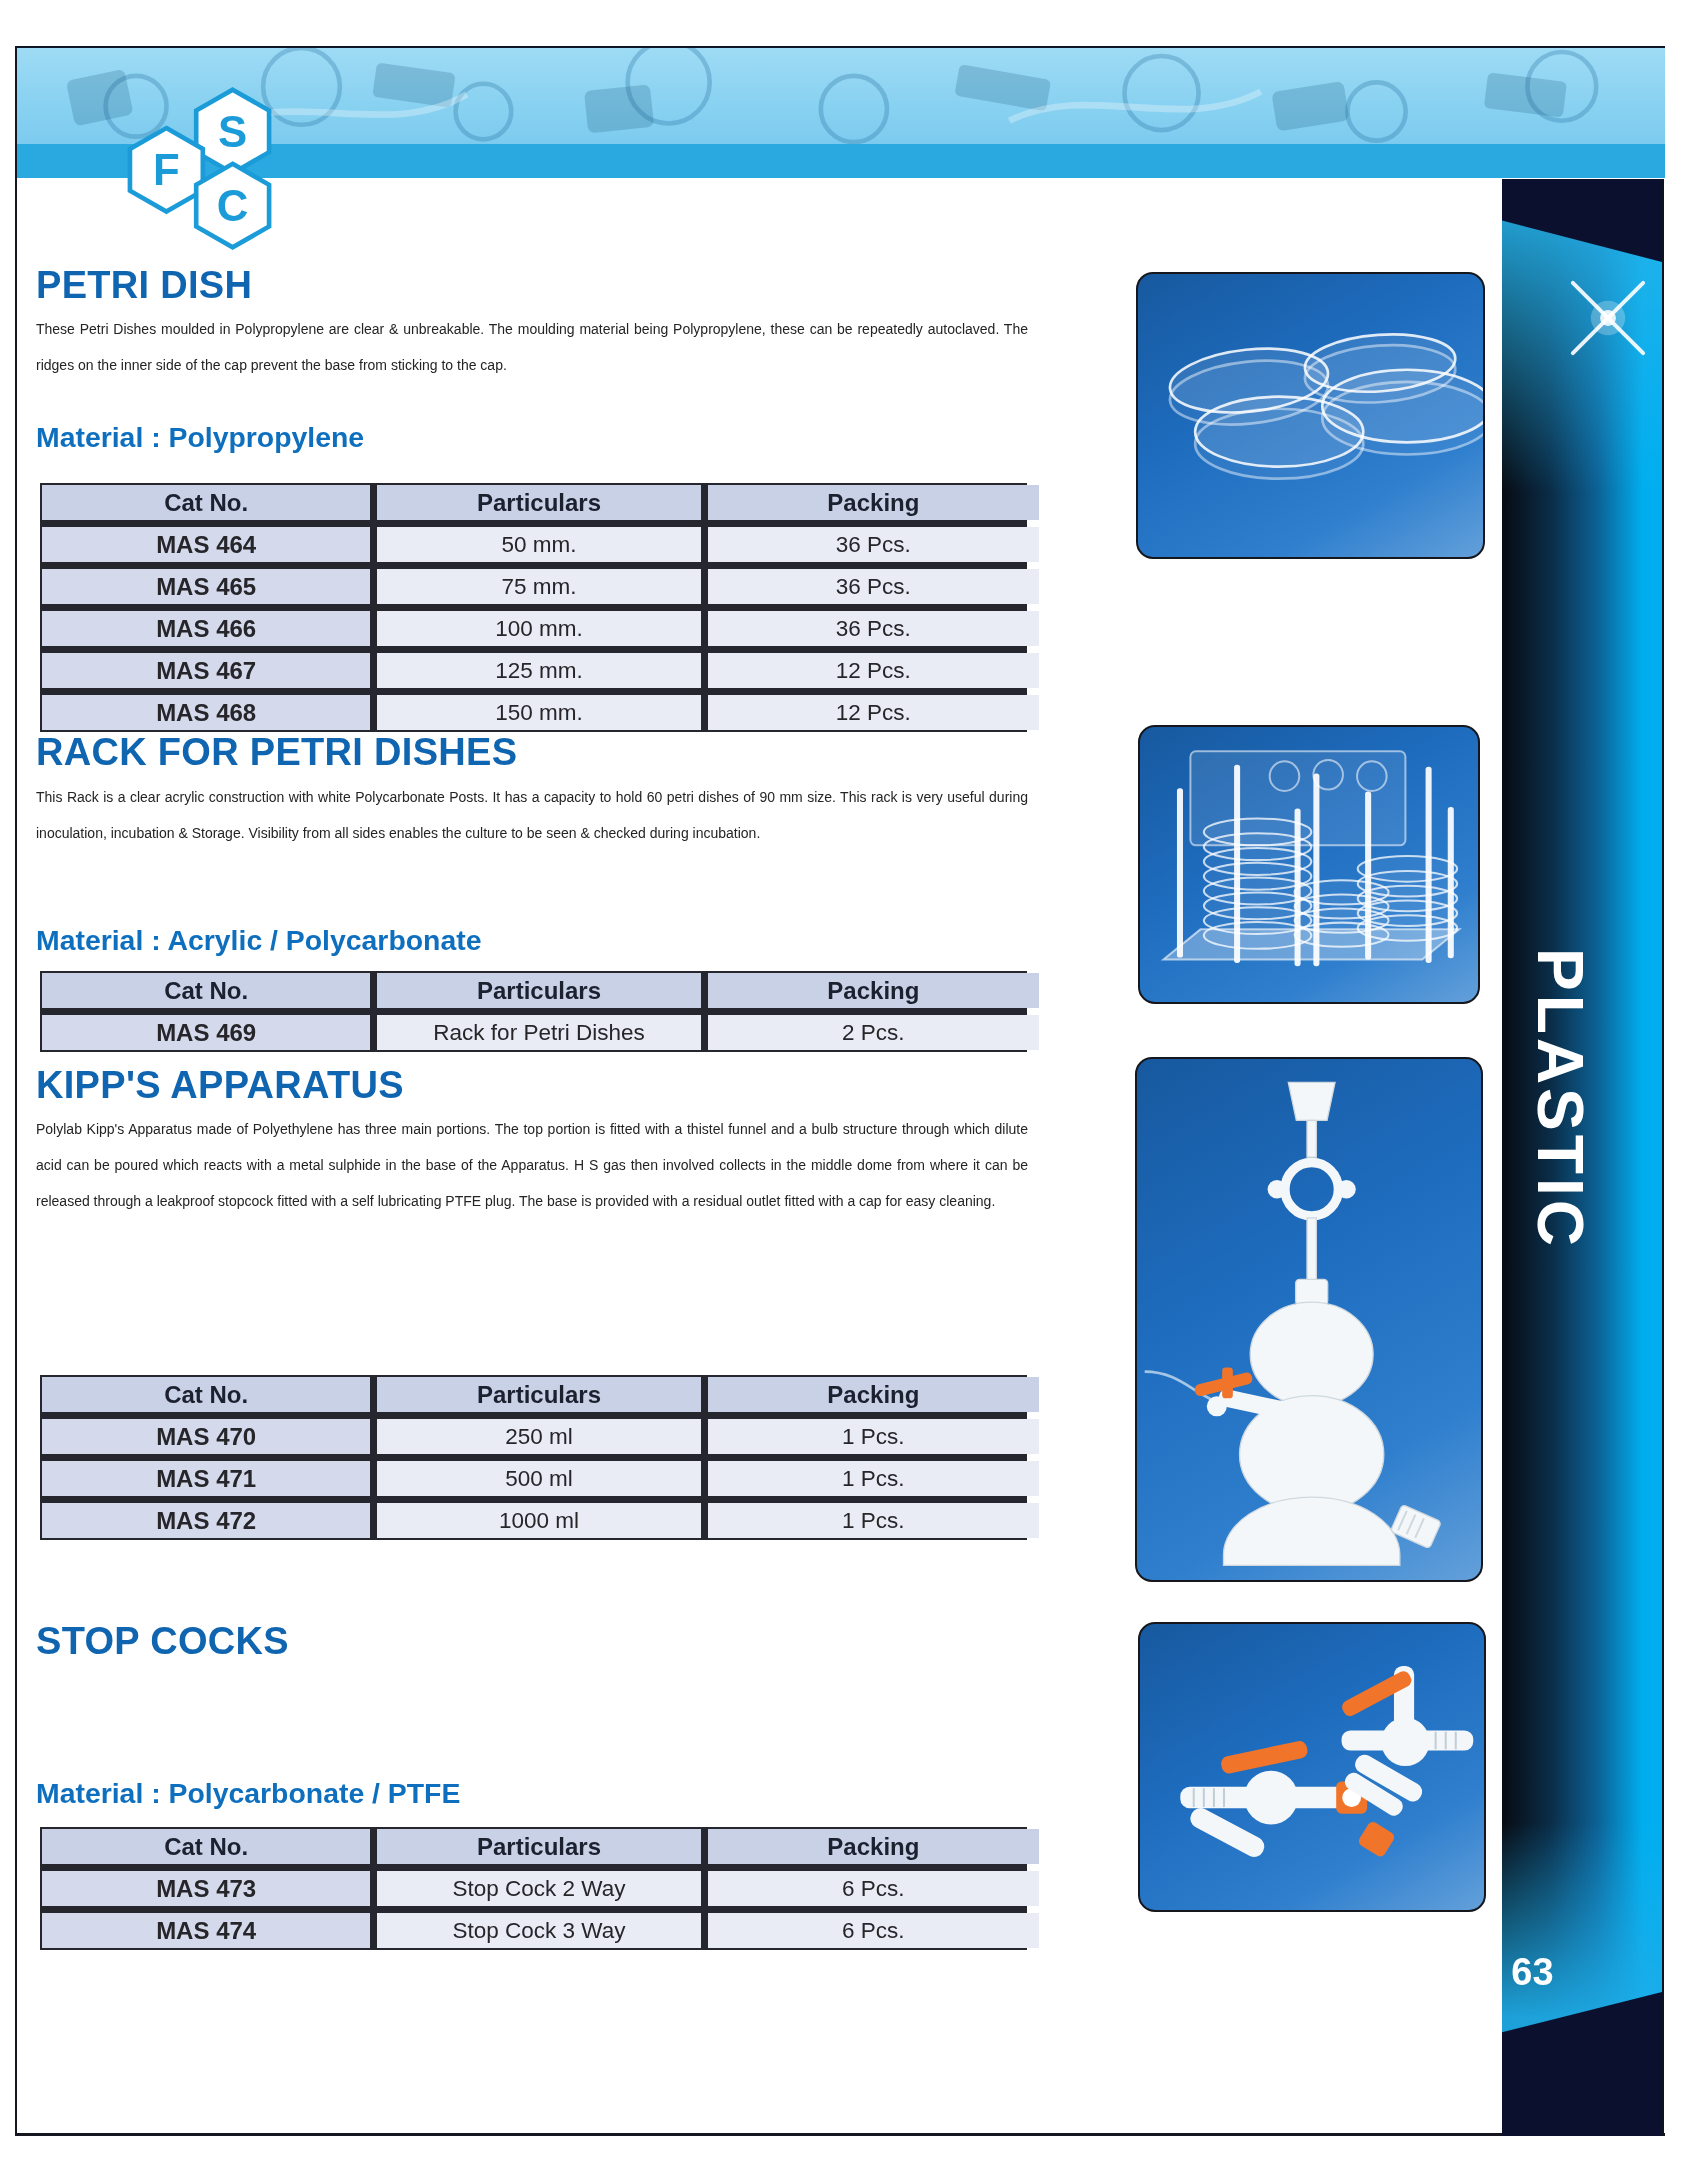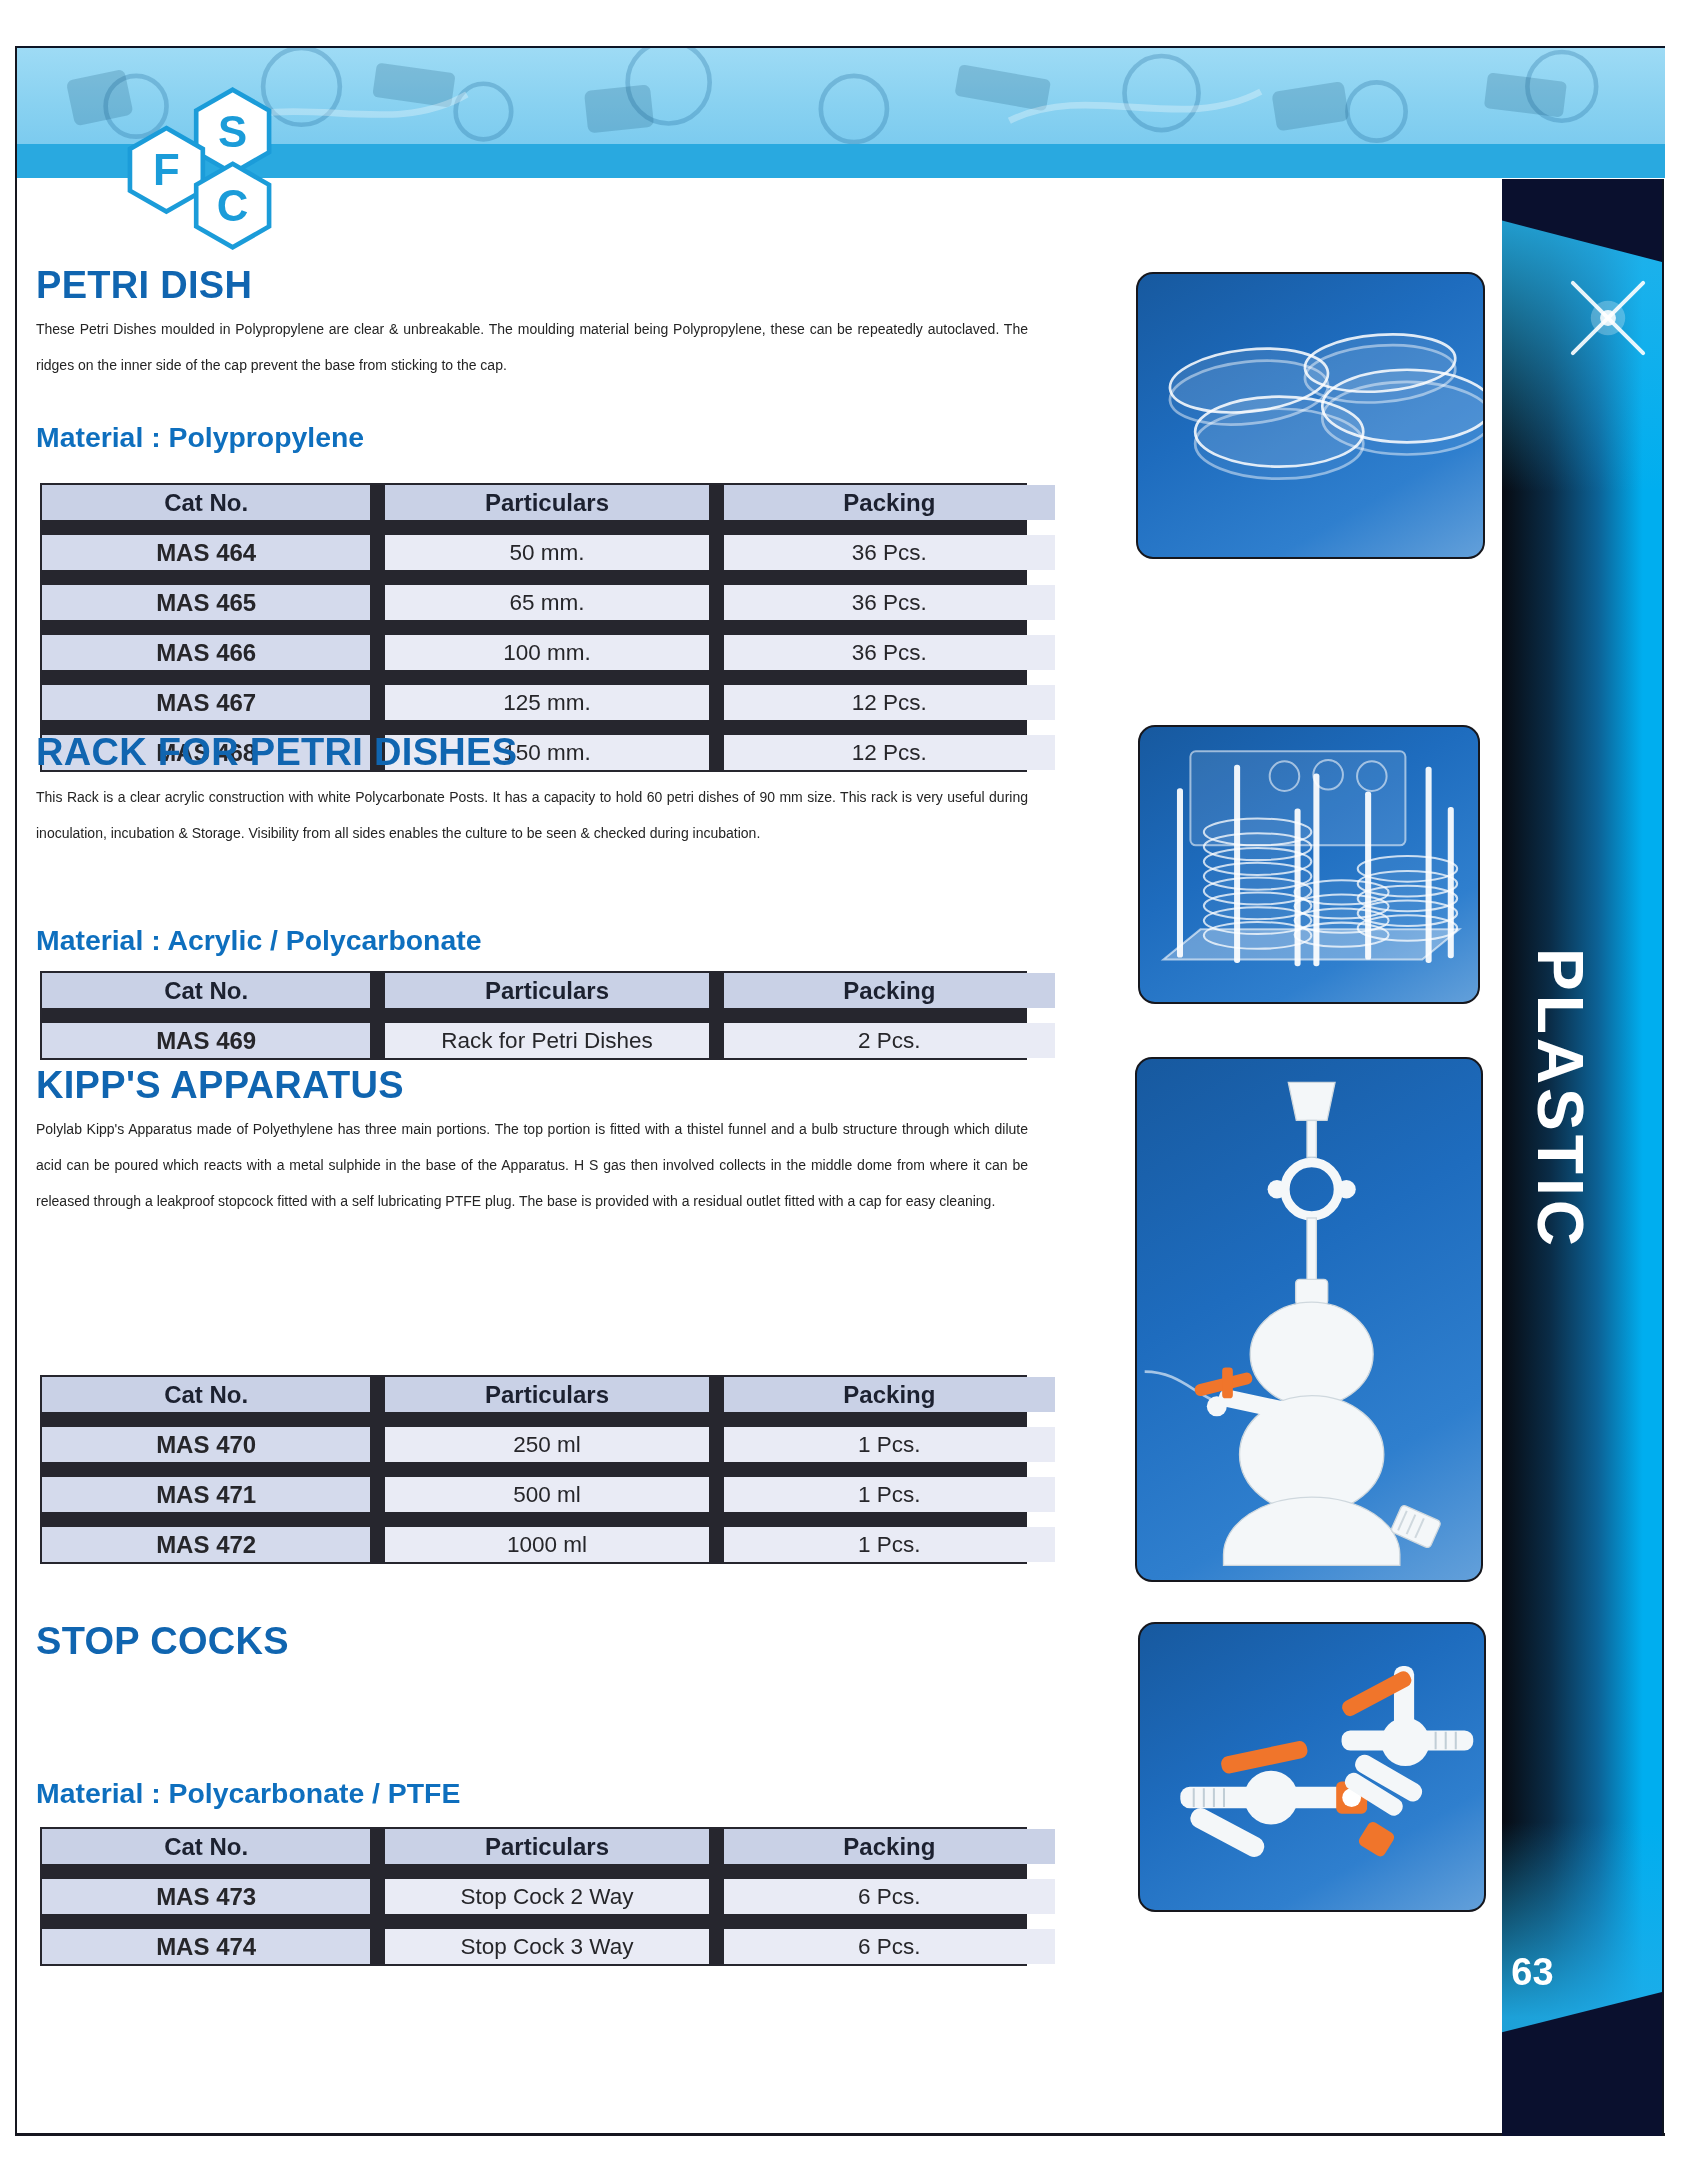--- a/index.html
+++ b/index.html
@@ -21,21 +21,21 @@
   
   .section-title{position:absolute;left:36px;font-size:38px;line-height:40px;font-weight:700;
           color:#1065b0;letter-spacing:0.3px;white-space:nowrap;}
   .desc{position:absolute;left:36px;width:992px;font-size:14px;line-height:36px;color:#242424;
           text-align:justify;}
   .material{position:absolute;left:36px;font-size:28.4px;line-height:30px;font-weight:700;
           color:#0e6fbe;white-space:nowrap;}
 
   
   .ptable{position:absolute;left:40px;width:987px;display:grid;
-          grid-template-columns:33.4% 32.9% 33.7%;grid-auto-rows:35px;gap:15px;
+          grid-template-columns:33.4% 32.9% 33.7%;grid-auto-rows:35px;gap:7px;
           background:#26262e;border:2.6px solid #26262e;box-sizing:border-box;}
   .cell{display:flex;align-items:center;justify-content:center;background:#e9ebf5;
           font-size:22.5px;color:#26262a;}
   .cell.h{background:#c9d1e6;font-weight:700;font-size:24px;color:#1c2130;}
   .cell.c1{background:#d4daec;font-weight:700;font-size:24px;}
 
   
   .photo{position:absolute;border:2.6px solid #16171d;border-radius:17px;overflow:hidden;
          background:linear-gradient(150deg,#17599f 0%,#1e6cbe 40%,#2f7fce 75%,#63a0da 100%);}
   .photo svg{position:absolute;left:0;top:0;width:100%;height:100%;}
@@ -110,21 +110,21 @@
   <div class="desc" style="top:311px">These Petri Dishes moulded in Polypropylene are clear &amp; unbreakable. The moulding material being Polypropylene, these can be repeatedly autoclaved. The ridges on the inner side of the cap prevent the base from sticking to the cap.</div>
   <div class="material" style="top:422px">Material : Polypropylene</div>
   <div class="ptable" style="top:483px">
     <div class="cell h">Cat No.</div>
     <div class="cell h">Particulars</div>
     <div class="cell h">Packing</div>
     <div class="cell c1">MAS 464</div>
     <div class="cell">50 mm.</div>
     <div class="cell">36 Pcs.</div>
     <div class="cell c1">MAS 465</div>
-    <div class="cell">65 mm.</div>
+    <div class="cell">75 mm.</div>
     <div class="cell">36 Pcs.</div>
     <div class="cell c1">MAS 466</div>
     <div class="cell">100 mm.</div>
     <div class="cell">36 Pcs.</div>
     <div class="cell c1">MAS 467</div>
     <div class="cell">125 mm.</div>
     <div class="cell">12 Pcs.</div>
     <div class="cell c1">MAS 468</div>
     <div class="cell">150 mm.</div>
     <div class="cell">12 Pcs.</div>

